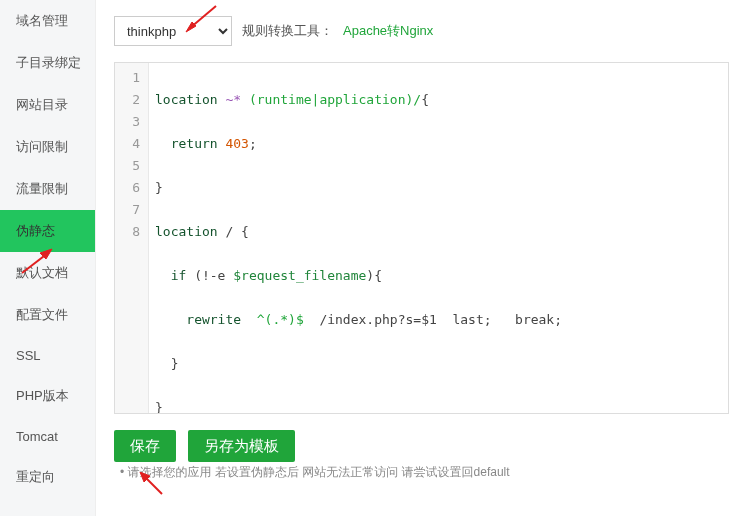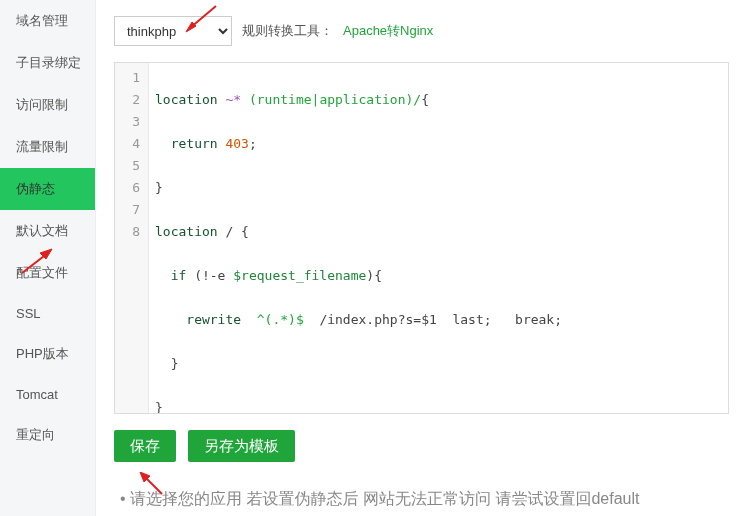--- a/index.html
+++ b/index.html
@@ -94,38 +94,39 @@
     border: none;
     color: #fff;
     background: #20a53a;
     height: 32px;
     padding: 0 16px;
     font-size: 15px;
     cursor: pointer;
     border-radius: 2px;
   }
   .hint {
-    margin-top: 27px;
+    margin-top: 2px;
     color: #888;
-    font-size: 16px;
+    font-size: 12px;
     padding-left: 6px;
   }
   .hint::before { content: "• "; color: #888; }
   
   .arrow { position: absolute; pointer-events: none; }
   .arrow svg line, .arrow svg polygon { stroke: #e02020; fill: #e02020; }
 </style>
 </head>
 <body>
 
 <div class="layout">
 
   <div class="sidebar">
     <div class="sidebar-item"><span>域名管理</span></div>
     <div class="sidebar-item"><span>子目录绑定</span></div>
+    <div class="sidebar-item"><span>网站目录</span></div>
     <div class="sidebar-item"><span>访问限制</span></div>
     <div class="sidebar-item"><span>流量限制</span></div>
     <div class="sidebar-item active"><span>伪静态</span></div>
     <div class="sidebar-item"><span>默认文档</span></div>
     <div class="sidebar-item"><span>配置文件</span></div>
     <div class="sidebar-item"><span>SSL</span></div>
     <div class="sidebar-item"><span>PHP版本</span></div>
     <div class="sidebar-item"><span>Tomcat</span></div>
     <div class="sidebar-item"><span>重定向</span></div>
   </div>

